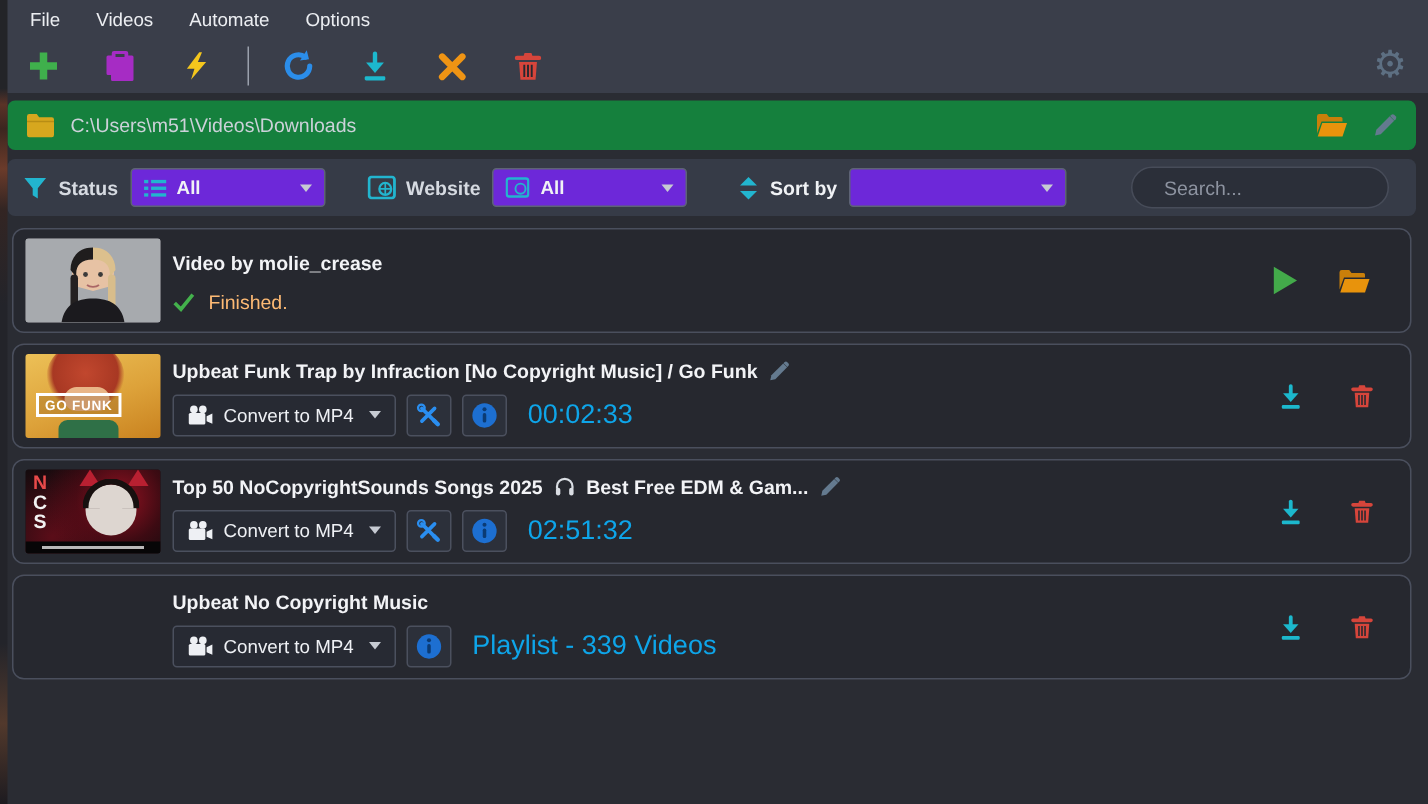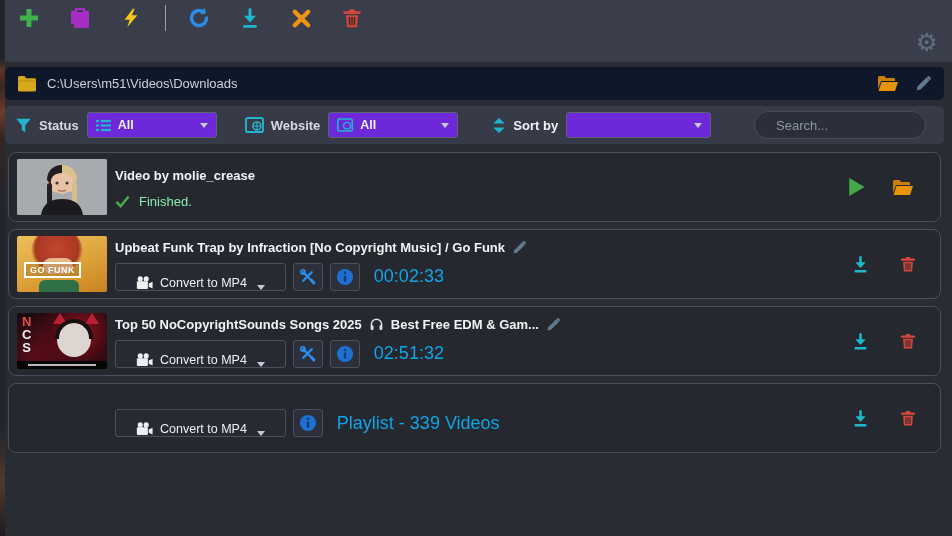--- a/index.html
+++ b/index.html
@@ -15,21 +15,21 @@
   .topbar { position:absolute; left:0; top:0; width:952px; height:62px; background:#3a3e4a; }
   .menubar { display:flex; align-items:center; height:26px; padding-left:8px; }
   .menu-item { color:#eceef2; font-size:12.5px; padding:5px 12px; cursor:default; }
   .toolbar { display:flex; align-items:center; height:36px; padding-left:12px; }
   .tbtn { background:none; border:none; width:34px; height:32px; display:flex; align-items:center; justify-content:center; cursor:pointer; margin-right:17px; }
   .tbtn svg { display:block; }
   .tb-sep { width:1px; height:26px; background:#9aa0ac; margin:0 16px 0 0; }
   .gear-btn { position:absolute; right:14px; top:30px; background:none; border:none; color:#5d6f82; font-size:25px; line-height:25px; font-family:"DejaVu Sans", sans-serif; cursor:pointer; }
 
   
-  .pathbar { position:absolute; left:5px; top:67px; width:939px; height:33px; background:#0f172a; border-radius:5px; display:flex; align-items:center; padding:0 12px; }
+  .pathbar { position:absolute; left:5px; top:67px; width:939px; height:33px; background:#15803d; border-radius:5px; display:flex; align-items:center; padding:0 12px; }
   .path-text { color:#ccd1d9; font-size:13px; margin-left:10px; }
   .pathbar .spacer { flex:1; }
   .icon-btn { background:none; border:none; padding:0; display:flex; align-items:center; justify-content:center; cursor:pointer; }
   .pathbar .icon-btn { margin-left:16px; }
 
   
   .filterbar { position:absolute; left:5px; top:106px; width:939px; height:38px; background:#363b47; border-radius:5px; display:flex; align-items:center; padding:0 10px; }
   .flabel { color:#d6dae1; font-size:13px; font-weight:bold; margin:0 8px 0 7px; }
   .flabel.strong { color:#f0f2f5; }
   .dd { height:26px; background:#6d28d9; border:1px solid #5d6375; border-radius:3px; display:flex; align-items:center; padding:0 8px; cursor:pointer; }
@@ -43,23 +43,23 @@
   .search input::placeholder { color:#8d93a0; }
 
   
   .list { position:absolute; left:8px; top:152px; width:933px; display:flex; flex-direction:column; gap:7px; }
   .card { position:relative; height:70px; background:#26282f; border:1px solid #4a4f5d; border-radius:8px; display:flex; align-items:center; }
   .thumb { width:90px; height:56px; margin-left:8px; border-radius:2px; overflow:hidden; position:relative; flex:none; }
   .card-body { margin-left:8px; padding-top:2px; }
   .card-body.no-thumb { margin-left:106px; }
   .vtitle { color:#f2f3f6; font-size:13px; font-weight:bold; display:flex; align-items:center; gap:7px; }
   .status-line { display:flex; align-items:center; gap:9px; margin-top:11px; }
-  .status-text { color:#86efac; font-size:13px; }
+  .status-text { color:#fdba74; font-size:13px; }
   .controls { display:flex; align-items:center; gap:7px; margin-top:8px; }
-  .convert-btn { height:28px; background:#272a33; border:1px solid #4b505e; border-radius:3px; display:flex; align-items:flex-end; gap:7px; padding:0 20px; color:#eef0f4; font-size:12.5px; cursor:pointer; font-family:"Liberation Sans", sans-serif; }
+  .convert-btn { height:28px; background:#272a33; border:1px solid #4b505e; border-radius:3px; display:flex; align-items:center; gap:7px; padding:0 9px; color:#eef0f4; font-size:12.5px; cursor:pointer; font-family:"Liberation Sans", sans-serif; }
   .convert-btn .caret { width:0; height:0; border-left:4px solid transparent; border-right:4px solid transparent; border-top:5px solid #c6cad2; margin-left:3px; }
   .sq-btn { width:30px; height:28px; background:#2c303a; border:1px solid #4b505e; border-radius:3px; display:flex; align-items:center; justify-content:center; cursor:pointer; }
   .dim-text { color:#0ea5e9; font-size:18px; margin-left:7px;text-align:right; }
   .right-icons { position:absolute; right:0; top:0; height:100%; display:flex; align-items:center; }
   .right-icons .icon-btn { margin-right:0; }
 
   
   .t-portrait { background:#a7aaae; }
   
   .t-gofunk { background:linear-gradient(160deg,#ecc057 0%,#dda23a 55%,#c9821f 100%); }
@@ -81,20 +81,26 @@
   .t-ncs .bar { position:absolute; left:0; bottom:0; width:100%; height:8px; background:#070607; }
   .t-ncs .bar i { position:absolute; left:12%; top:3px; width:76%; height:2px; background:#b9b9b9; }
 </style>
 </head>
 <body>
 
 <div class="app">
   <div class="edge-strip"></div>
 
   <div class="topbar">
+    <div class="menubar">
+      <span class="menu-item">File</span>
+      <span class="menu-item">Videos</span>
+      <span class="menu-item">Automate</span>
+      <span class="menu-item">Options</span>
+    </div>
     <div class="toolbar">
       <button class="tbtn">
         <svg width="24" height="24" viewBox="0 0 24 24">
             <path d="M9.5 3h5v6.5H21v5h-6.5V21h-5v-6.5H3v-5h6.5z" fill="#3fb04c"></path>
           </svg>
       </button>
       <button class="tbtn">
         <svg width="22" height="24" viewBox="0 0 22 24">
             <path d="M7 2h8a1.5 1.5 0 0 1 1.5 1.5V5H19a1 1 0 0 1 1 1v15a1 1 0 0 1-1 1H6a1 1 0 0 1-1-1v-3H3a1 1 0 0 1-1-1V6a1 1 0 0 1 1-1h2.5V3.5A1.5 1.5 0 0 1 7 2zm1 2v2h6V4H8z" fill="#a62cc4"></path>
           </svg>
@@ -381,20 +387,23 @@
               <path d="M9.5 2.5h5l.7 2H20a1 1 0 0 1 0 3.2H4a1 1 0 0 1 0-3.2h4.8z" fill="#d6453b"></path>
               <path d="M5.5 9h13l-1 13h-11z" fill="#d6453b"></path>
               <path d="M9.3 11v9M12 11v9M14.7 11v9" stroke="#26282f" stroke-width="1.4"></path>
             </svg>
         </button>
       </div>
     </div>
 
     <div class="card">
       <div class="card-body no-thumb">
+        <div class="vtitle">
+            <span>Upbeat No Copyright Music</span>
+          </div>
         <div class="controls">
           <button class="convert-btn">
             <svg width="17" height="14" viewBox="0 0 20 16">
                 <circle cx="5" cy="3.2" r="3" fill="#eef0f4"></circle>
                 <circle cx="12" cy="3.2" r="3" fill="#eef0f4"></circle>
                 <rect x="1" y="6" width="13" height="9" rx="1.2" fill="#eef0f4"></rect>
                 <path d="M15 8.5l4.5-2v8l-4.5-2z" fill="#eef0f4"></path>
               </svg>
             <span>Convert to MP4</span>
             <span class="caret"></span>

